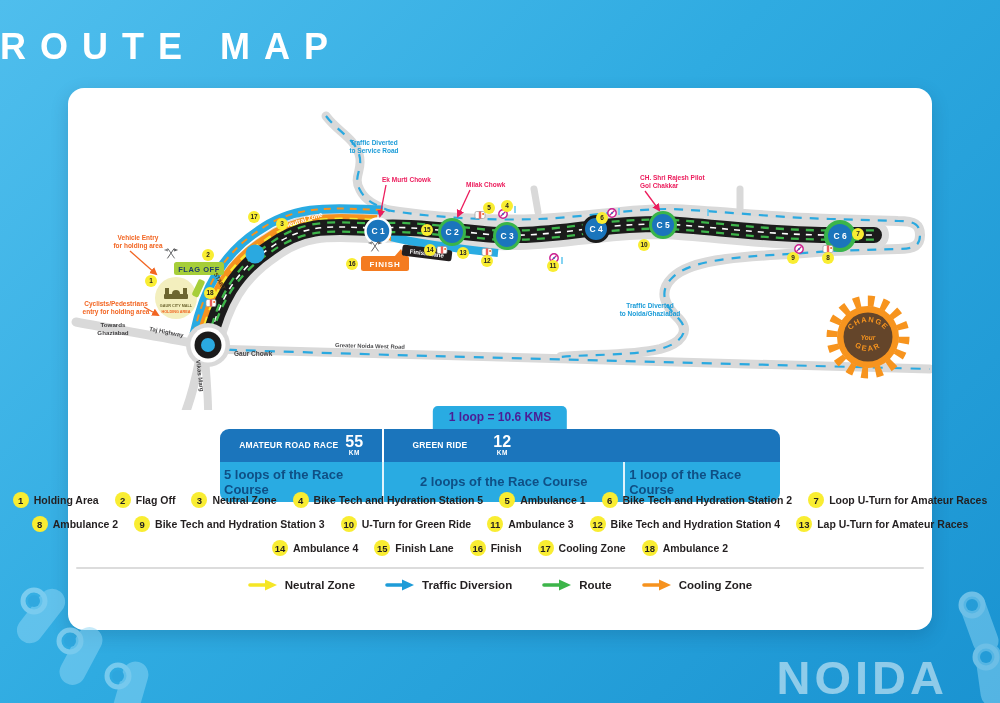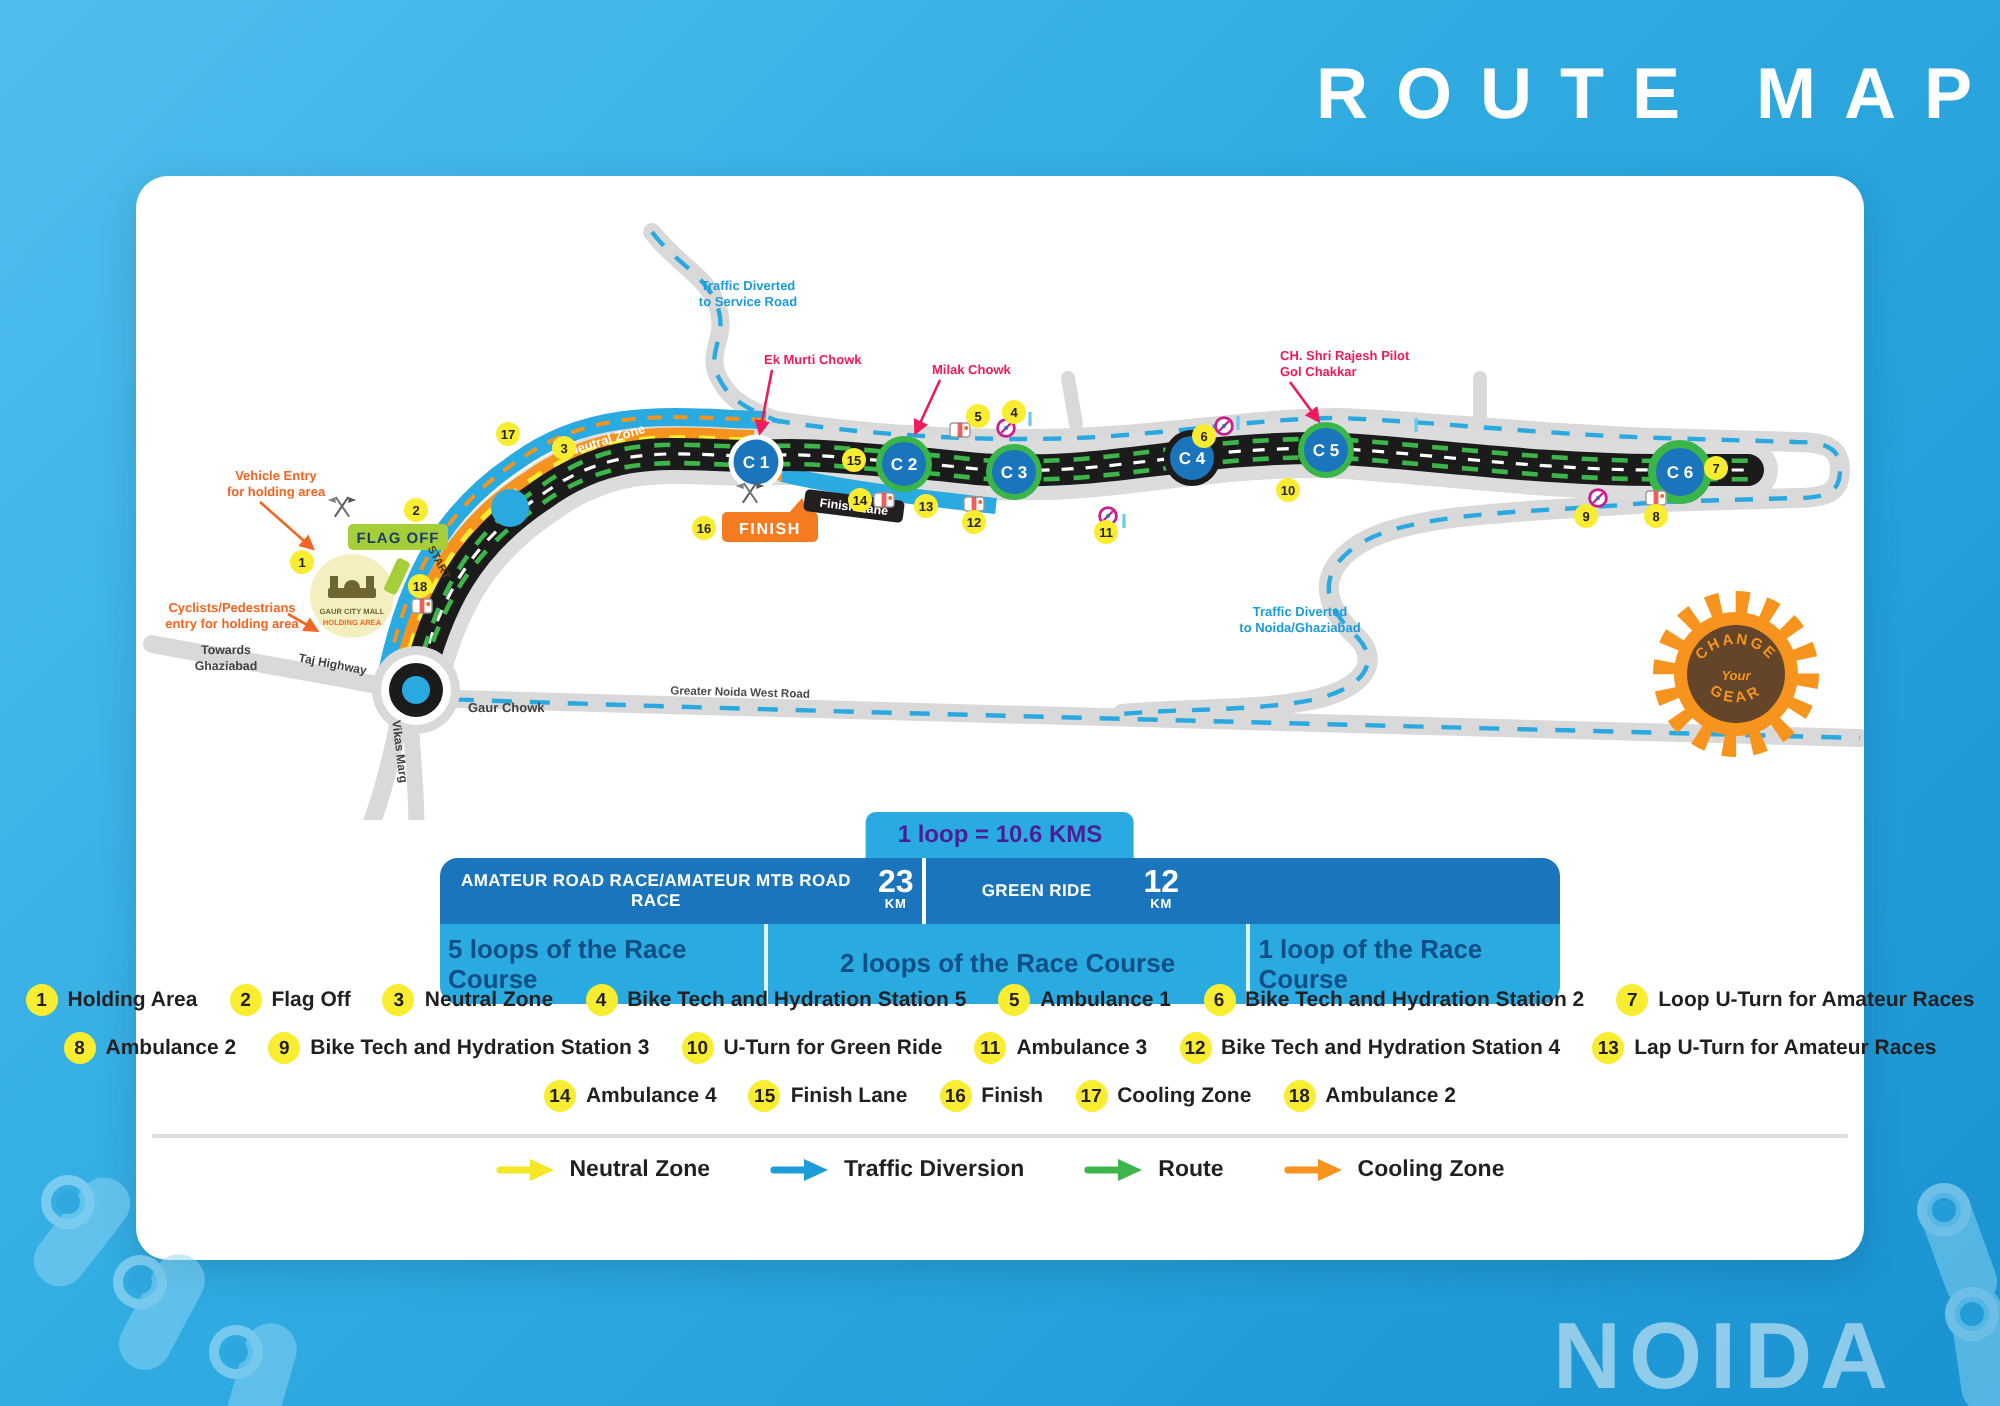--- a/index.html
+++ b/index.html
@@ -4,21 +4,21 @@
 <style>
   * { margin:0; padding:0; box-sizing:border-box; }
   html,body { width:1000px; height:703px; overflow:hidden; }
   body {
     font-family:"Liberation Sans", sans-serif;
     background:linear-gradient(135deg,#4fbeed 0%,#2fabe1 45%,#1a93d1 100%);
     position:relative;
   }
   .page-title {
     position:absolute; top:26px; left:0; width:100%;
-    text-align:right; color:#ffffff; font-size:36px; font-weight:800;
+    text-align:left; color:#ffffff; font-size:36px; font-weight:800;
     letter-spacing:14px;
   }
   .card {
     position:absolute; left:68px; top:88px; width:864px; height:542px;
     background:#ffffff; border-radius:16px;
     box-shadow:0 6px 18px rgba(0,40,70,.18);
   }
   .map-svg { position:absolute; left:0; top:4px; width:864px; height:318px; }
 
   
@@ -338,24 +338,24 @@
       <text font-size="7.5" font-weight="bold" fill="#f7941e" letter-spacing="1.8">
         <textPath href="#arcBot" startOffset="50%" text-anchor="middle">GEAR</textPath>
       </text>
       <text x="800" y="248" text-anchor="middle" font-size="6.5" font-weight="bold" font-style="italic" fill="#f7941e">Your</text>
     </g>
   </svg>
 
   <div class="loop-tab">1 loop = 10.6 KMS</div>
   <div class="loop-table">
     <div class="lt-head">
-      <div class="lt-cell c2">
-        <span class="lt-name">AMATEUR ROAD RACE/AMATEUR MTB ROAD RACE</span>
+      <div class="lt-cell c1">
+        <span class="lt-name">AMATEUR ROAD RACE</span>
         <span class="lt-km">
-            <span class="n">23</span>
+            <span class="n">55</span>
             <span class="u">KM</span>
           </span>
       </div>
       <div class="lt-cell c3">
         <span class="lt-name">GREEN RIDE</span>
         <span class="lt-km">
             <span class="n">12</span>
             <span class="u">KM</span>
           </span>
       </div>

